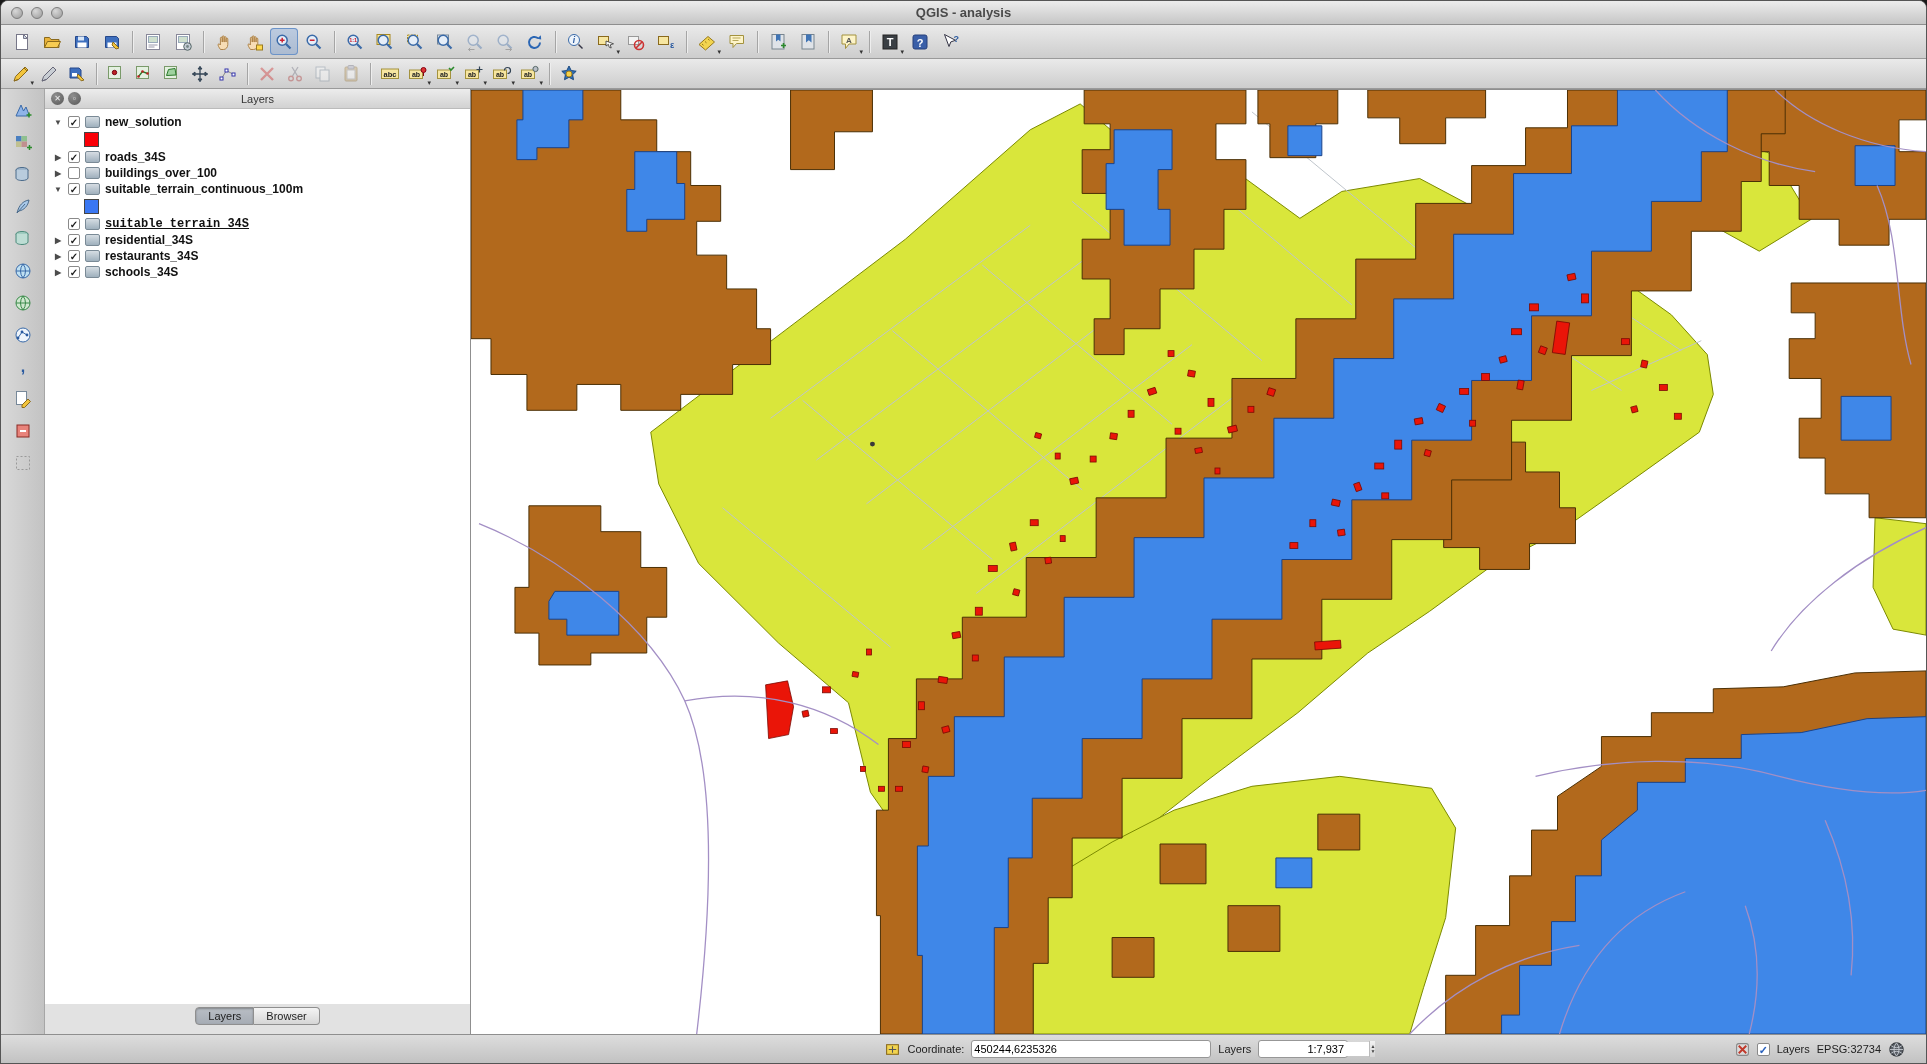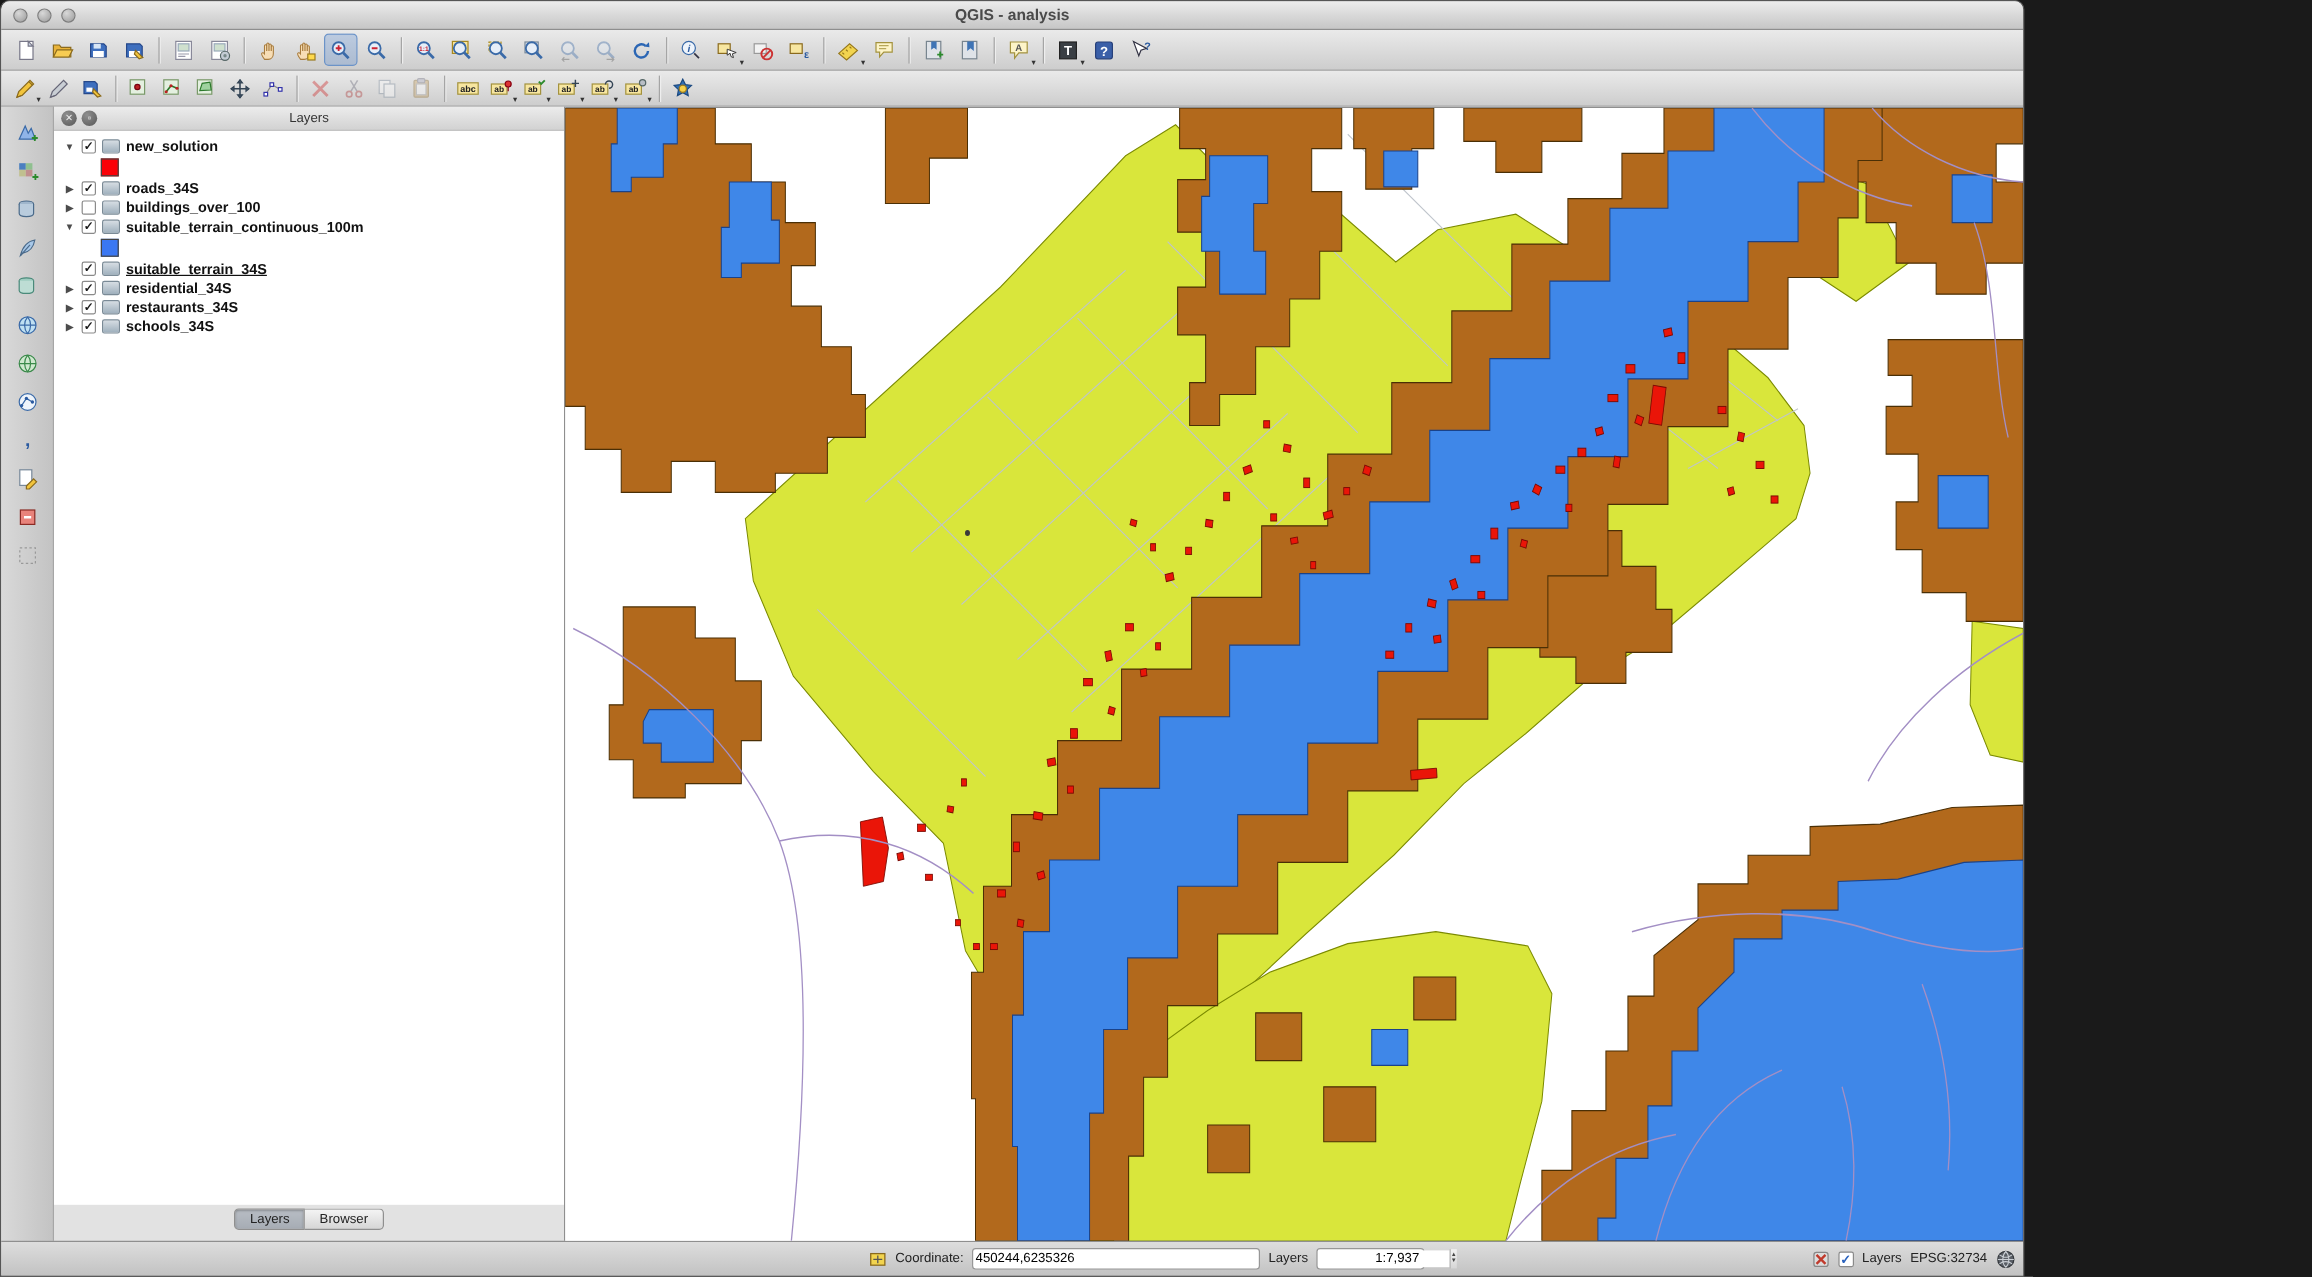--- a/index.html
+++ b/index.html
@@ -1,17 +1,17 @@
 <!DOCTYPE html>
 <html style="--titlebar_top: #ececec; --titlebar_bottom: #c6c6c6; --chrome_border: #8e8e8e; --toolbar_top: #eaeaea; --toolbar_bottom: #cdcdcd; --panel_bg: #e2e2e2; --tree_bg: #ffffff; --map_bg: #ffffff; --suitable: #d9e63b; --suitable_border: #7b8a00; --unsuitable: #b2691c; --unsuitable_border: #4a2f05; --water: #3f87e8; --water_border: #1a4289; --building: #ea1508; --building_border: #7a0a04; --road: #a38fc5; --street: #bfc5cc; --statusbar_top: #dddddd; --statusbar_bottom: #c2c2c2; --accent_check: #2a62bd;"><head>
 <meta charset="utf-8">
 <style>
   * { box-sizing: border-box; }
   body { margin:0; background:#1a1a1a; font-family:"Liberation Sans", sans-serif; }
-  .window { width:1687px; height:1064px; display:flex; flex-direction:column;
+  .window { width:1927px; height:1064px; display:flex; flex-direction:column;
             border-radius:8px 8px 0 0; overflow:hidden; background:#d4d4d4;
             border:1px solid #555; }
 
   
   .titlebar { height:24px; flex:0 0 24px; position:relative; text-align:center;
               background:linear-gradient(var(--titlebar_top), var(--titlebar_bottom));
               border-bottom:1px solid var(--chrome_border);
               font-size:13px; color:#4a4a4a; line-height:23px; font-weight:bold; }
   .lights { position:absolute; left:10px; top:6px; display:flex; gap:8px; }
   .light { width:12px; height:12px; border-radius:50%; border:1px solid #7d7d7d;
@@ -53,21 +53,21 @@
 
   .tree { flex:1; background:var(--tree_bg); padding-top:5px; font-size:12px; font-weight:bold;
           color:#111; overflow:hidden; }
   .lrow { display:flex; align-items:center; height:16px; padding-left:8px; gap:5px; }
   .twisty { width:10px; font-size:8px; color:#4c4c4c; text-align:center; }
   .cb { width:12px; height:12px; border:1px solid #8a8a8a; border-radius:2px; background:#fff;
         font-size:10px; line-height:11px; text-align:center; color:#1a1a1a; font-weight:bold; }
   .licon { width:15px; height:12px; border:1px solid #7a8a96; border-radius:2px;
            background:linear-gradient(#d6dde3,#9fb0bd); }
   .lname { white-space:nowrap; }
-  .lname.u { text-decoration:underline; }
+  .lname.u { text-decoration:underline;font-family:Liberation Mono, monospace; }
   .srow { height:19px; display:flex; align-items:center; padding-left:39px; }
   .swatch { width:15px; height:15px; border:1px solid #444; }
 
   .dock-tabs { flex:0 0 30px; display:flex; justify-content:center; align-items:center;
                padding-bottom:6px; }
   .tab { font-size:11px; padding:2px 12px; border:1px solid #8f8f8f; color:#222;
          background:linear-gradient(#f4f4f4,#d6d6d6); }
   .tab:first-child { border-radius:4px 0 0 4px; }
   .tab:last-child { border-radius:0 4px 4px 0; border-left:0; }
   .tab.active { background:linear-gradient(#b9bec5,#a6acb4); box-shadow:inset 0 1px 2px rgba(0,0,0,.3); }
@@ -78,21 +78,21 @@
   
   .ch  { fill:var(--suitable);  stroke:var(--suitable_border);  stroke-width:1; }
   .br  { fill:var(--unsuitable);stroke:var(--unsuitable_border);stroke-width:1; }
   .wa  { fill:var(--water);     stroke:var(--water_border);     stroke-width:1; }
   .bld rect, .bld path { fill:var(--building); stroke:var(--building_border); stroke-width:.8; }
   .road   { fill:none; stroke:var(--road);   stroke-width:1.3; }
   .street { fill:none; stroke:var(--street); stroke-width:1; }
 
   
   .statusbar { height:29px; flex:0 0 29px; display:flex; align-items:center; gap:7px;
-               padding:0 6px; font-size:11px; color:#222;
+               padding:0 21px; font-size:11px; color:#222;
                background:linear-gradient(var(--statusbar_top), var(--statusbar_bottom));
                border-top:1px solid #8f8f8f; }
   .spacer { display:block; }
   .sblabel { white-space:nowrap; }
   .sbinput { width:240px; height:18px; border:1px solid #979797; border-radius:3px;
              text-align:left; font-size:11px; background:#fff; }
   .combo { display:flex; align-items:center; border:1px solid #979797; border-radius:3px;
            background:#fff; height:18px; width:90px; }
   .combo-input { border:0; width:66px; font-size:11px; padding-left:4px; outline:none;margin-left:44px; }
   .spin { display:flex; flex-direction:column; justify-content:center; width:14px;

